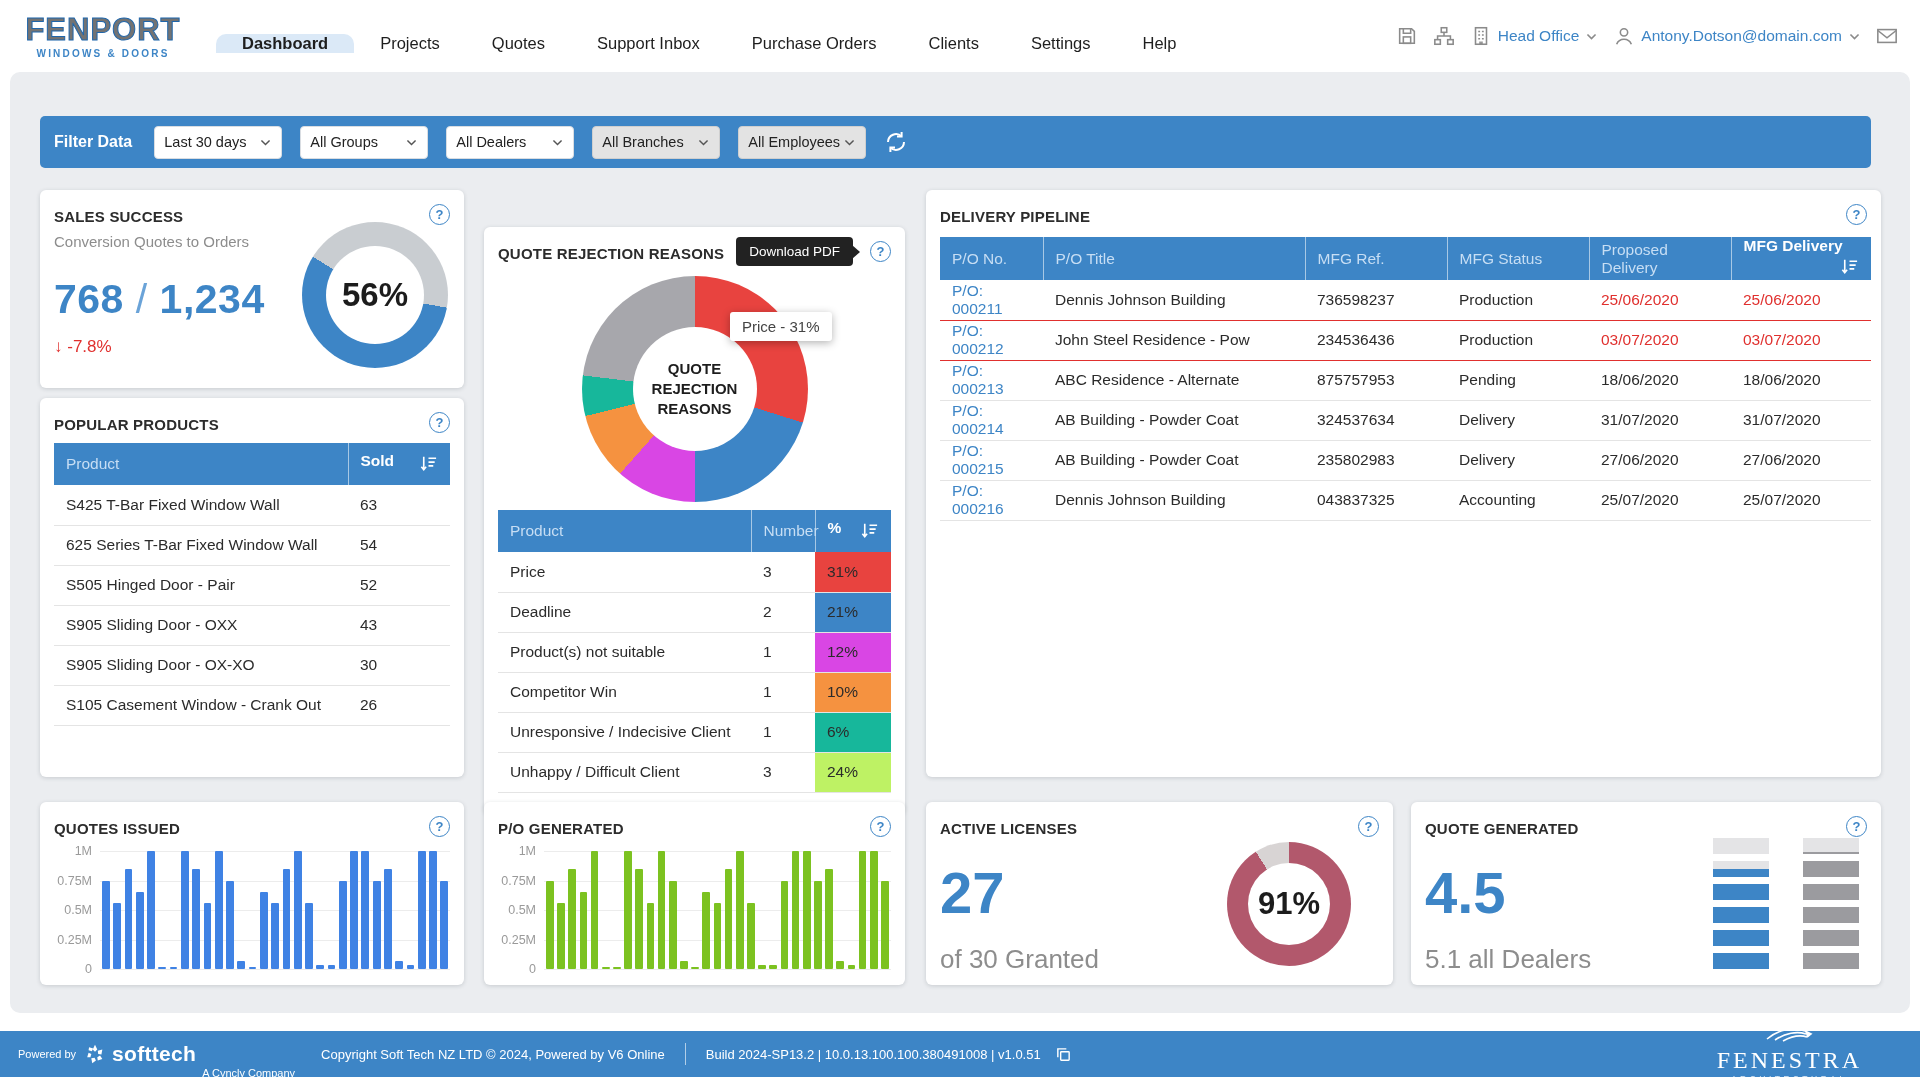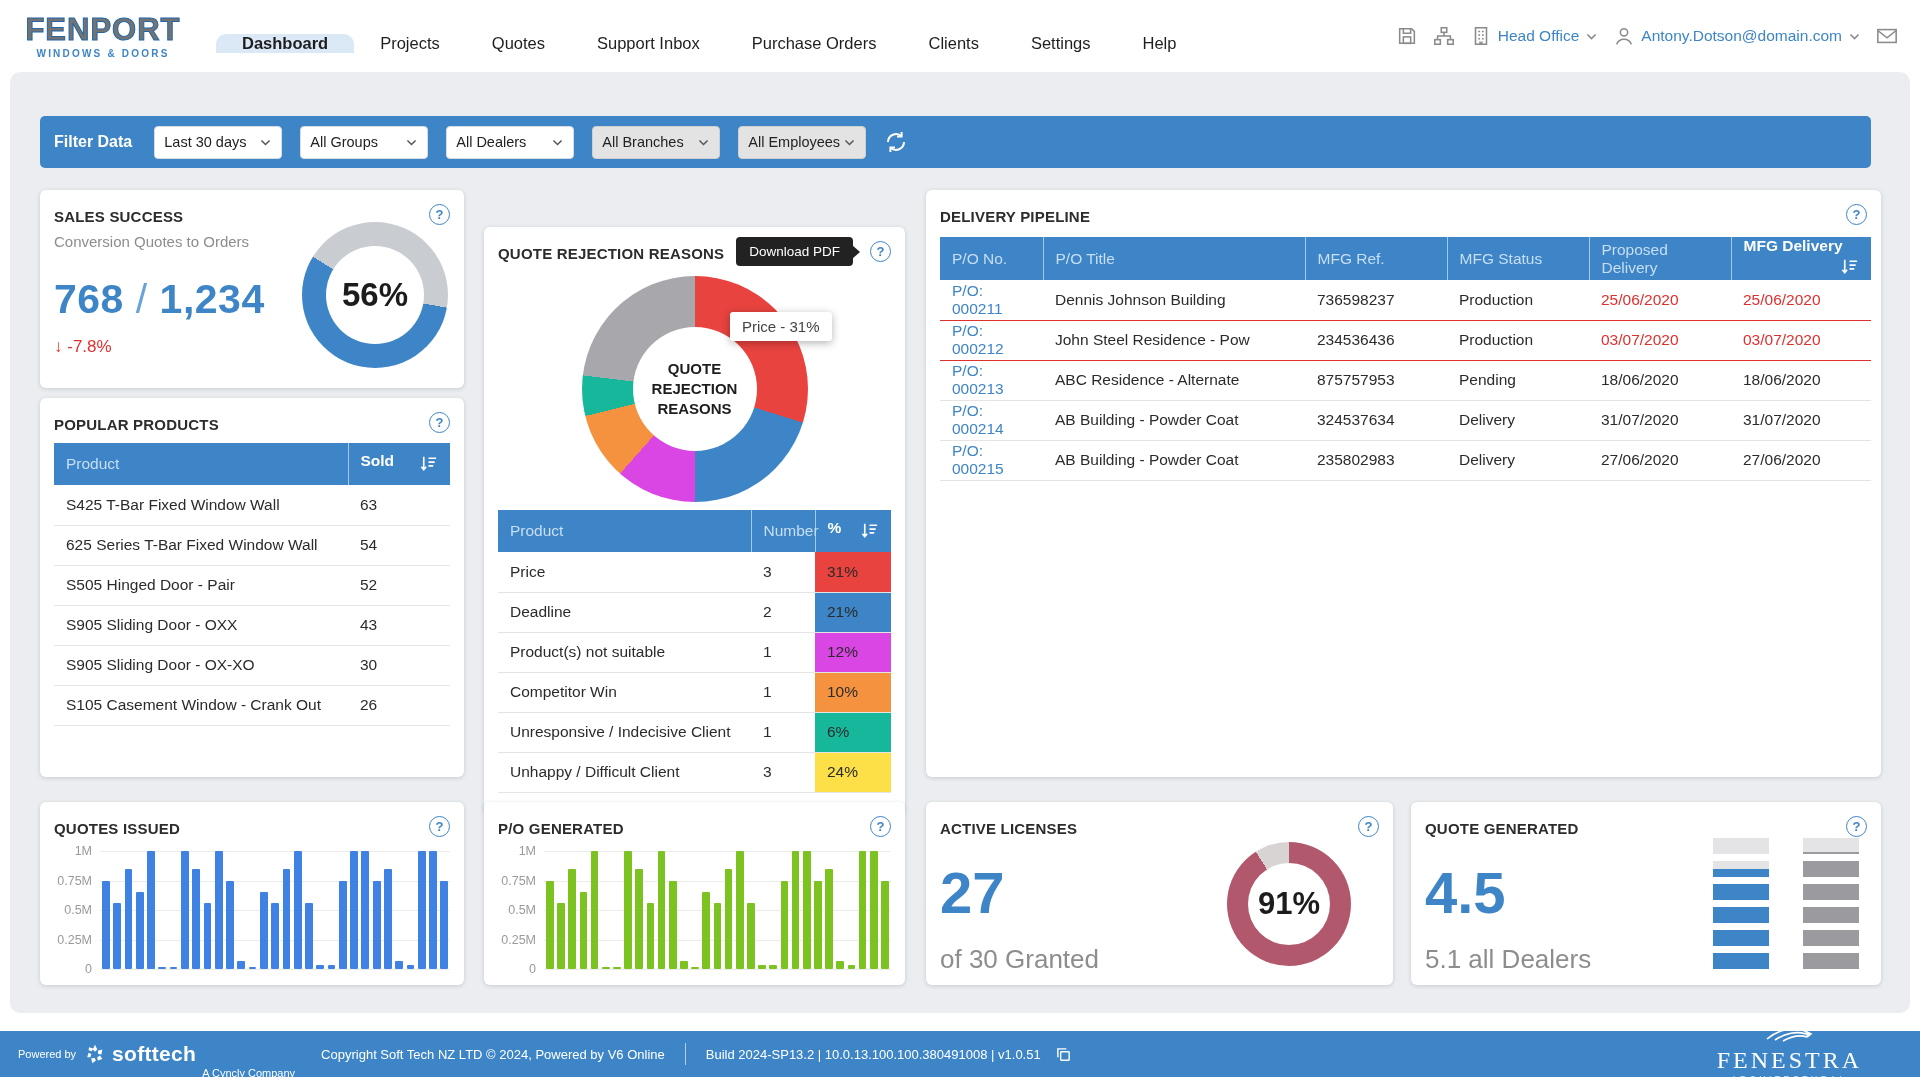--- a/index.html
+++ b/index.html
@@ -289,21 +289,21 @@
             <td class="pct-cell" style="background:#f59240">10%</td>
           </tr>
           <tr>
             <td>Unresponsive / Indecisive Client</td>
             <td>1</td>
             <td class="pct-cell" style="background:#17b79b">6%</td>
           </tr>
           <tr>
             <td>Unhappy / Difficult Client</td>
             <td>3</td>
-            <td class="pct-cell" style="background:#fde047">24%</td>
+            <td class="pct-cell" style="background:#bef264">24%</td>
           </tr>
         </tbody>
       </table>
   </div>
 
   <div class="card" style="left:926px; top:190px; width:955px; height:587px;">
     <div class="card-head">
       <div class="card-title">DELIVERY PIPELINE</div>
       <div class="help">?</div>
     </div>
@@ -352,20 +352,28 @@
             <td class="">31/07/2020</td>
             <td class="">31/07/2020</td>
           </tr>
           <tr class="">
             <td><a class="po-link">P/O: 000215</a></td>
             <td>AB Building - Powder Coat</td>
             <td>235802983</td>
             <td>Delivery</td>
             <td class="">27/06/2020</td>
             <td class="">27/06/2020</td>
+          </tr>
+          <tr class="">
+            <td><a class="po-link">P/O: 000216</a></td>
+            <td>Dennis Johnson Building</td>
+            <td>043837325</td>
+            <td>Accounting</td>
+            <td class="">25/07/2020</td>
+            <td class="">25/07/2020</td>
           </tr>
         </tbody>
       </table>
   </div>
 
   <div class="card" style="left:40px; top:398px; width:424px; height:379px;">
     <div class="card-head">
       <div class="card-title">POPULAR PRODUCTS</div>
       <div class="help">?</div>
     </div>

